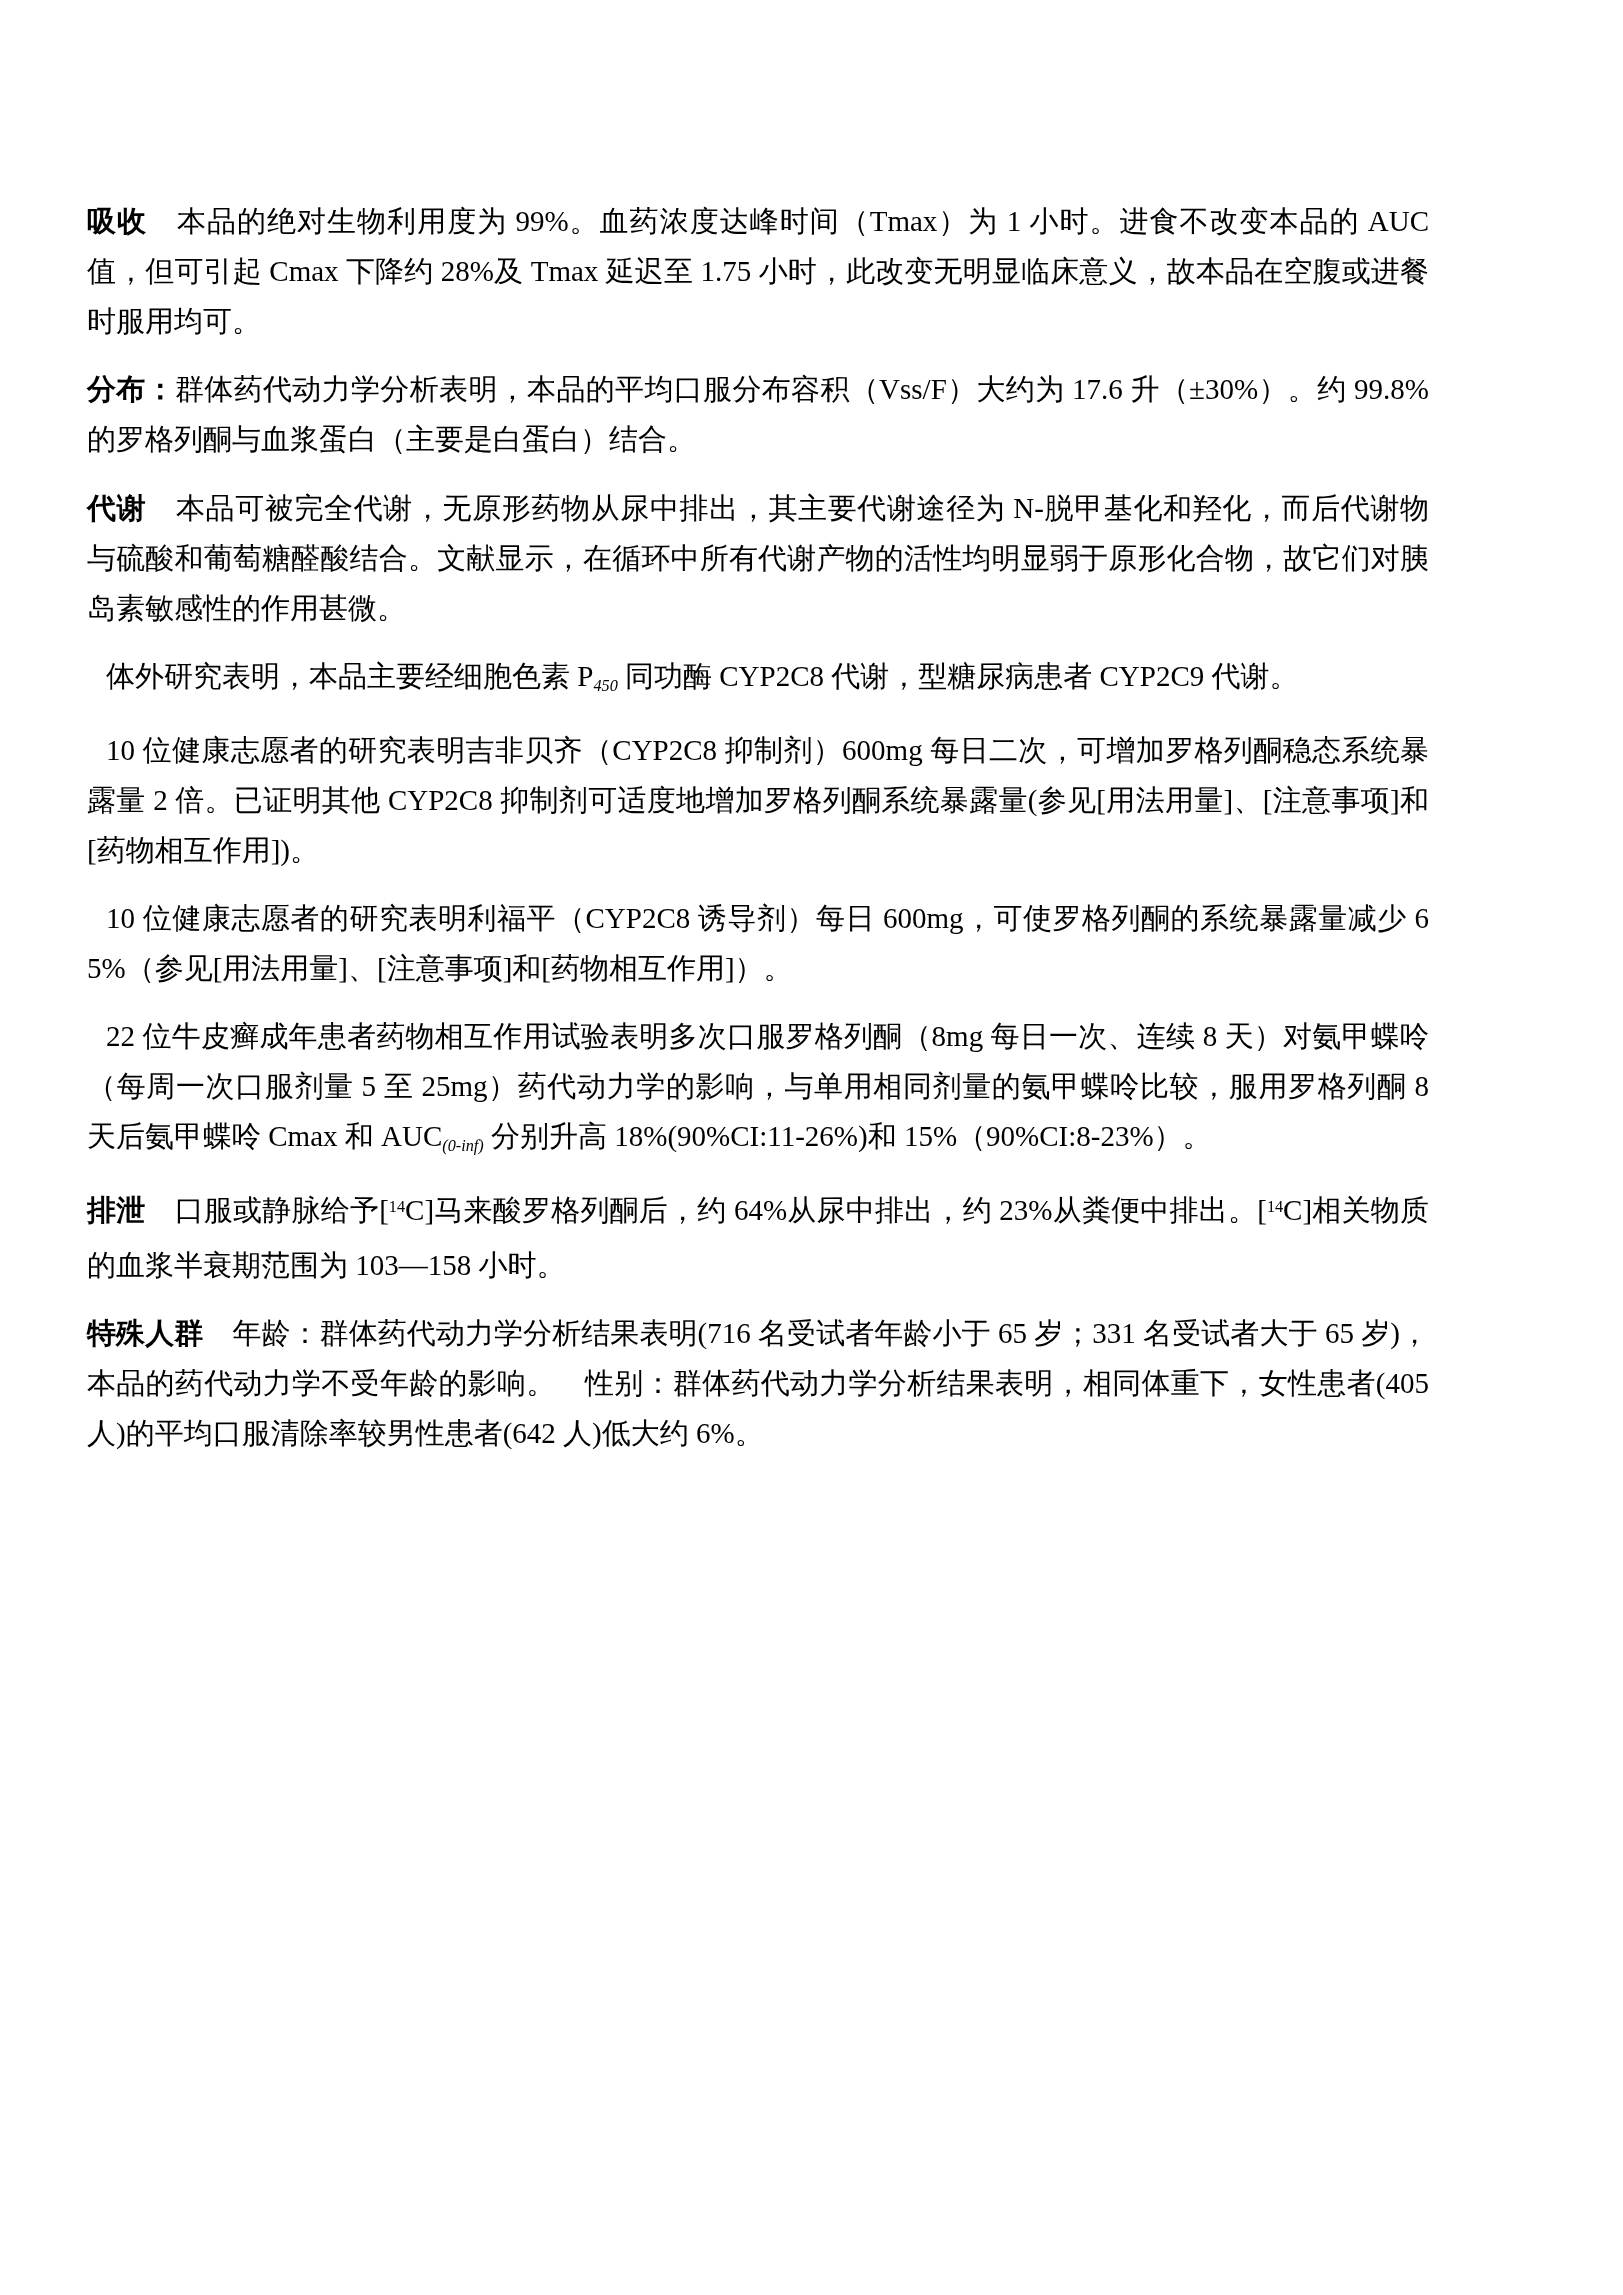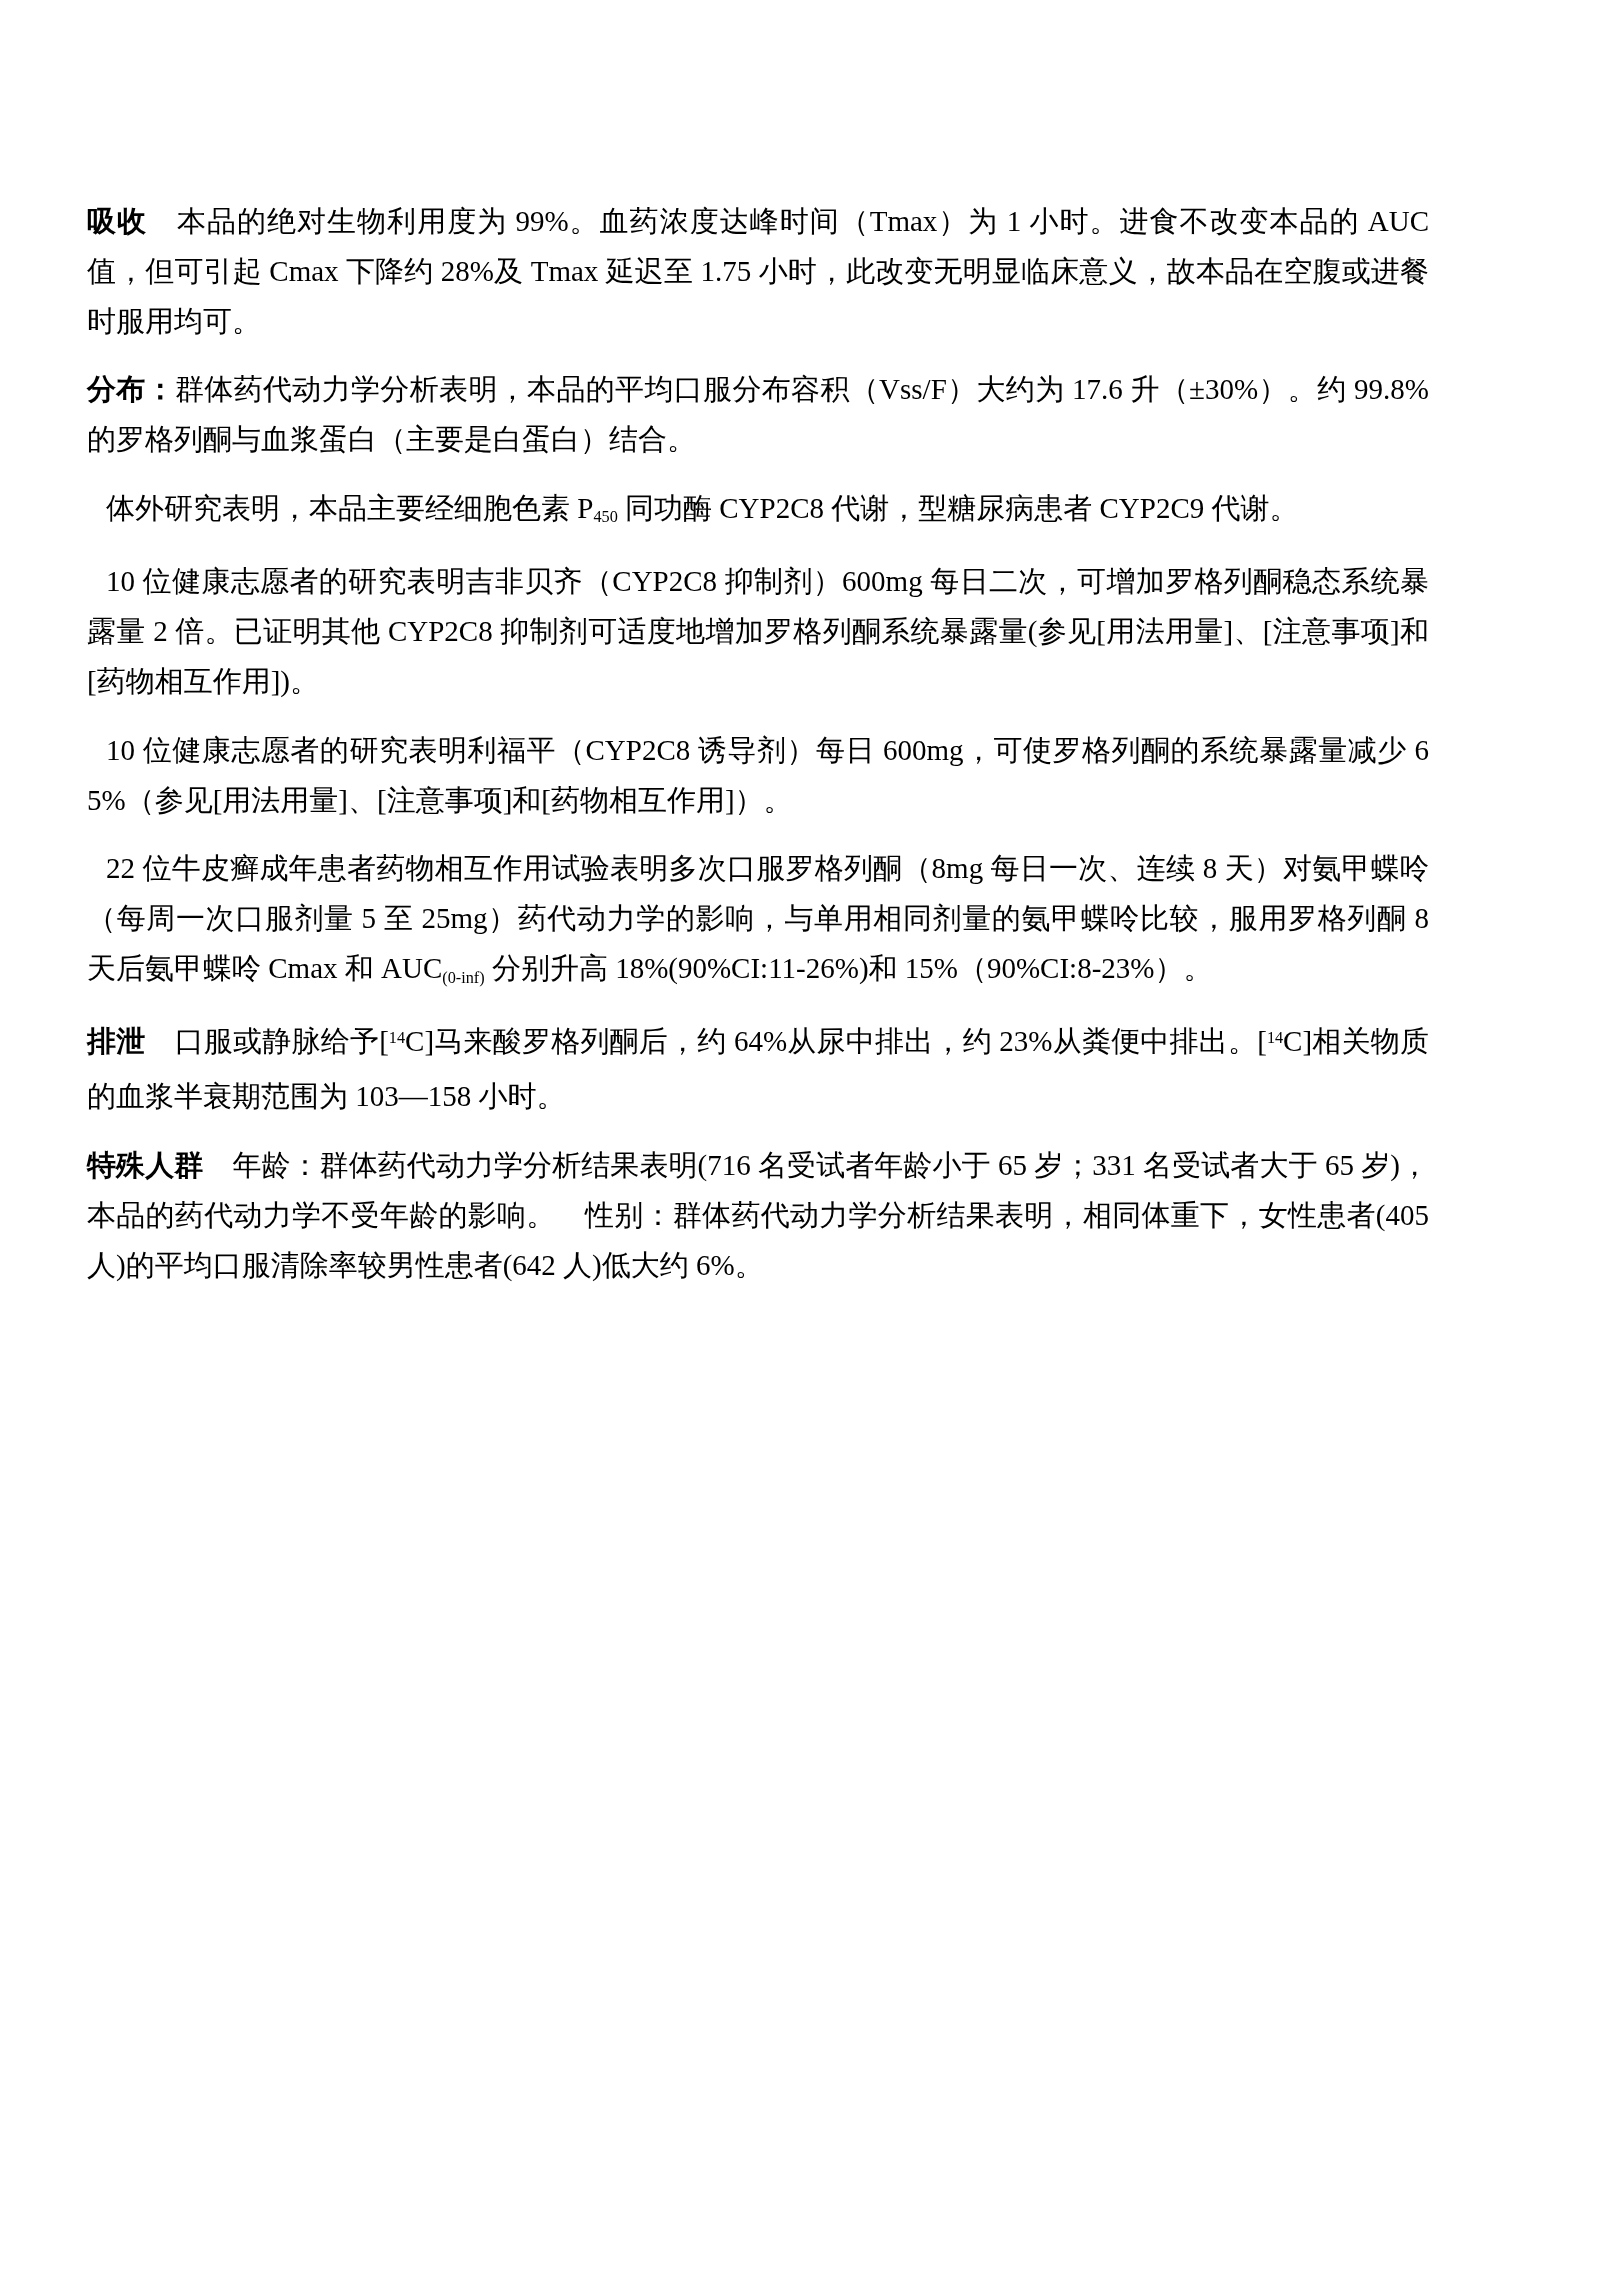--- a/index.html
+++ b/index.html
@@ -32,37 +32,39 @@
     text-indent: 19px;
   }
   .head {
     font-weight: bold;
   }
   sub.sm {
     font-size: 0.56em;
     vertical-align: baseline;
     position: relative;
     top: 0.28em;
+    font-style: italic;
   }
   sup.sm {
     font-size: 0.56em;
     vertical-align: baseline;
     position: relative;
     top: -0.5em;
   }
 </style>
 </head>
 <body>
 
 <div class="page">
 
   <p class="para"><b class="head">吸收</b><span>　</span><span>本品的绝对生物利用度为 99%。血药浓度达峰时间（Tmax）为 1 小时。进食不改变本品的 AUC 值，但可引起 Cmax 下降约 28%及 Tmax 延迟至 1.75 小时，此改变无明显临床意义，故本品在空腹或进餐时服用均可。</span></p>
 
   <p class="para"><b class="head">分布：</b><span>群体药代动力学分析表明，本品的平均口服分布容积（Vss/F）大约为 17.6 升（±30%）。约 99.8%的罗格列酮与血浆蛋白（主要是白蛋白）结合。</span></p>
 
+  <p class="para"><b class="head">代谢</b><span>　</span><span>本品可被完全代谢，无原形药物从尿中排出，其主要代谢途径为 N-脱甲基化和羟化，而后代谢物与硫酸和葡萄糖醛酸结合。文献显示，在循环中所有代谢产物的活性均明显弱于原形化合物，故它们对胰岛素敏感性的作用甚微。</span></p>
 
   <p class="para indent"><span>体外研究表明，本品主要经细胞色素 P</span><sub class="sm">450</sub><span> 同功酶 CYP2C8 代谢，型糖尿病患者 CYP2C9 代谢。</span></p>
 
   <p class="para indent"><span>10 位健康志愿者的研究表明吉非贝齐（CYP2C8 抑制剂）600mg 每日二次，可增加罗格列酮稳态系统暴露量 2 倍。已证明其他 CYP2C8 抑制剂可适度地增加罗格列酮系统暴露量(参见[用法用量]、[注意事项]和[药物相互作用])。</span></p>
 
   <p class="para indent"><span>10 位健康志愿者的研究表明利福平（CYP2C8 诱导剂）每日 600mg，可使罗格列酮的系统暴露量减少 65%（参见[用法用量]、[注意事项]和[药物相互作用]）。</span></p>
 
   <p class="para indent"><span>22 位牛皮癣成年患者药物相互作用试验表明多次口服罗格列酮（8mg 每日一次、连续 8 天）对氨甲蝶呤（每周一次口服剂量 5 至 25mg）药代动力学的影响，与单用相同剂量的氨甲蝶呤比较，服用罗格列酮 8 天后氨甲蝶呤 Cmax 和 AUC</span><sub class="sm">(0-inf)</sub><span> 分别升高 18%(90%CI:11-26%)和 15%（90%CI:8-23%）。</span></p>
 
   <p class="para"><b class="head">排泄</b><span>　</span><span>口服或静脉给予[</span><sup class="sm">14</sup><span>C]马来酸罗格列酮后，约 64%从尿中排出，约 23%从粪便中排出。[</span><sup class="sm">14</sup><span>C]相关物质的血浆半衰期范围为 103—158 小时。</span></p>

